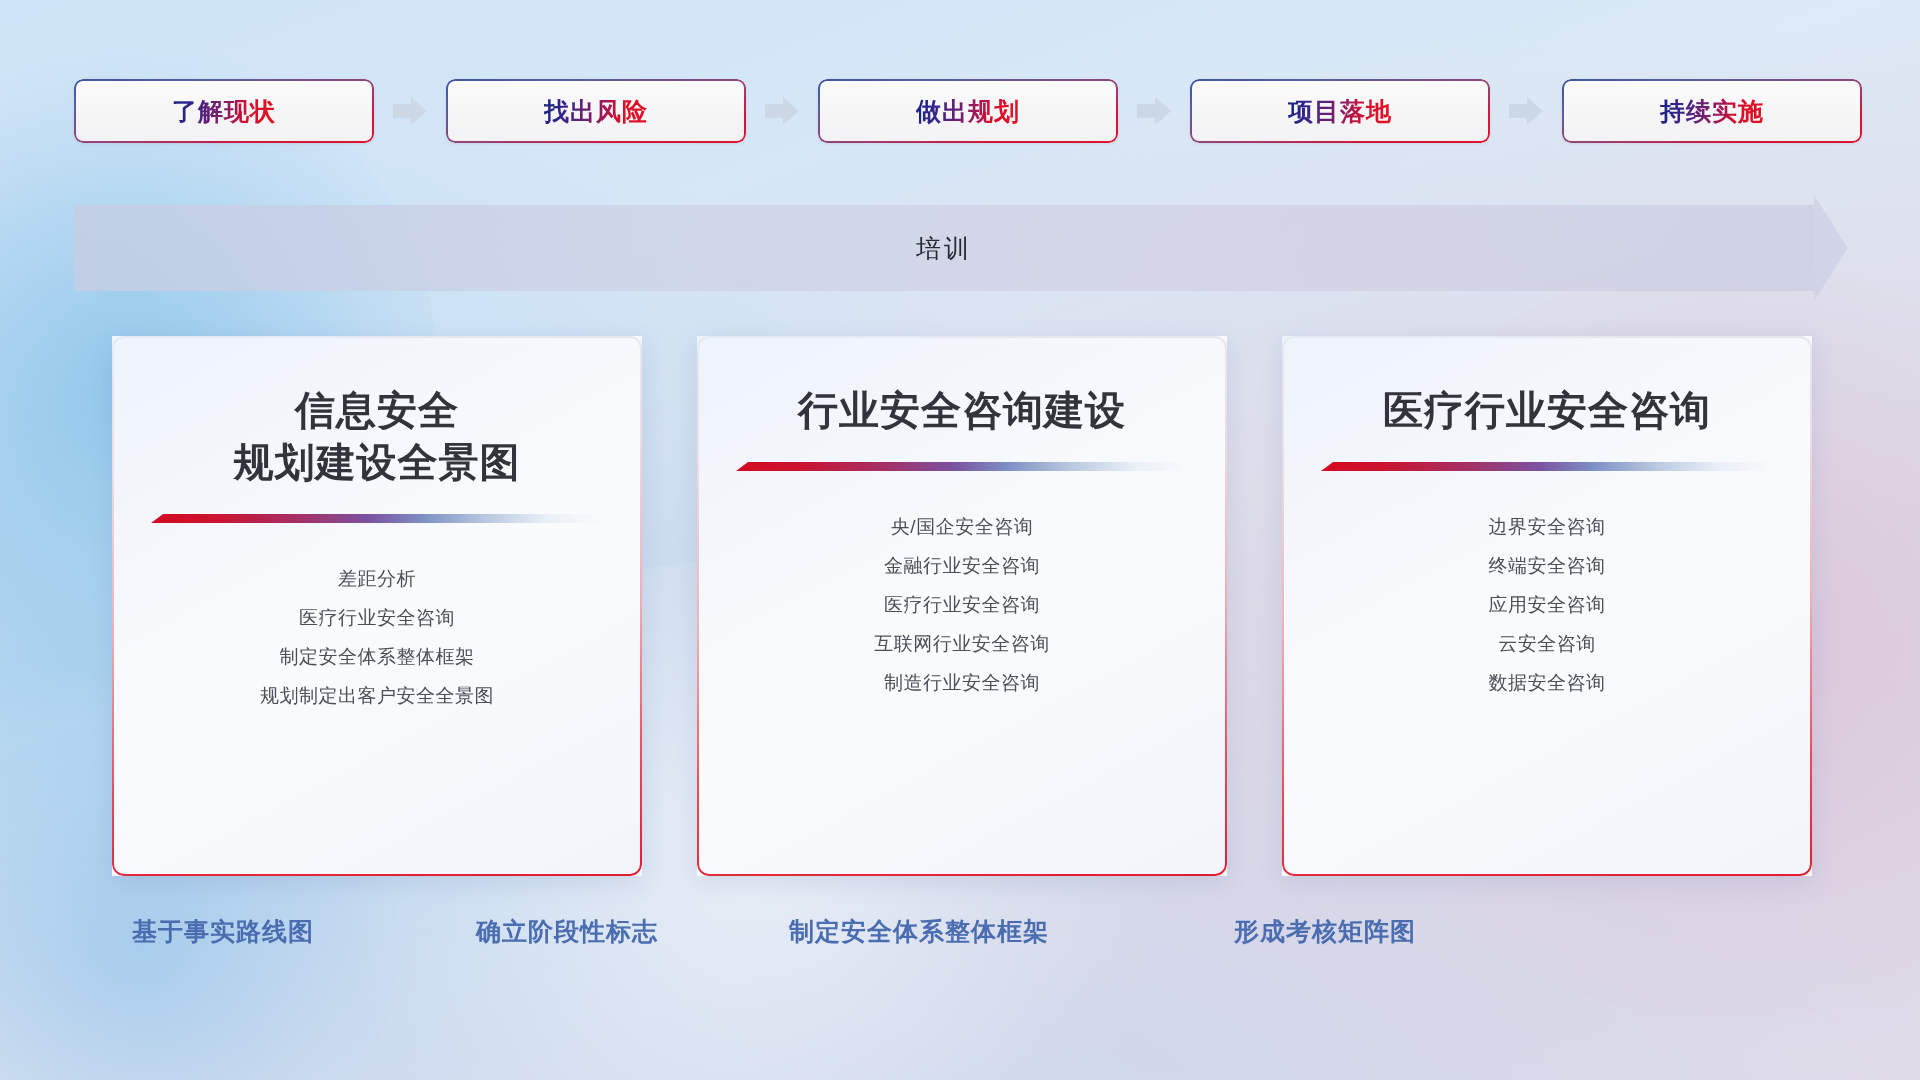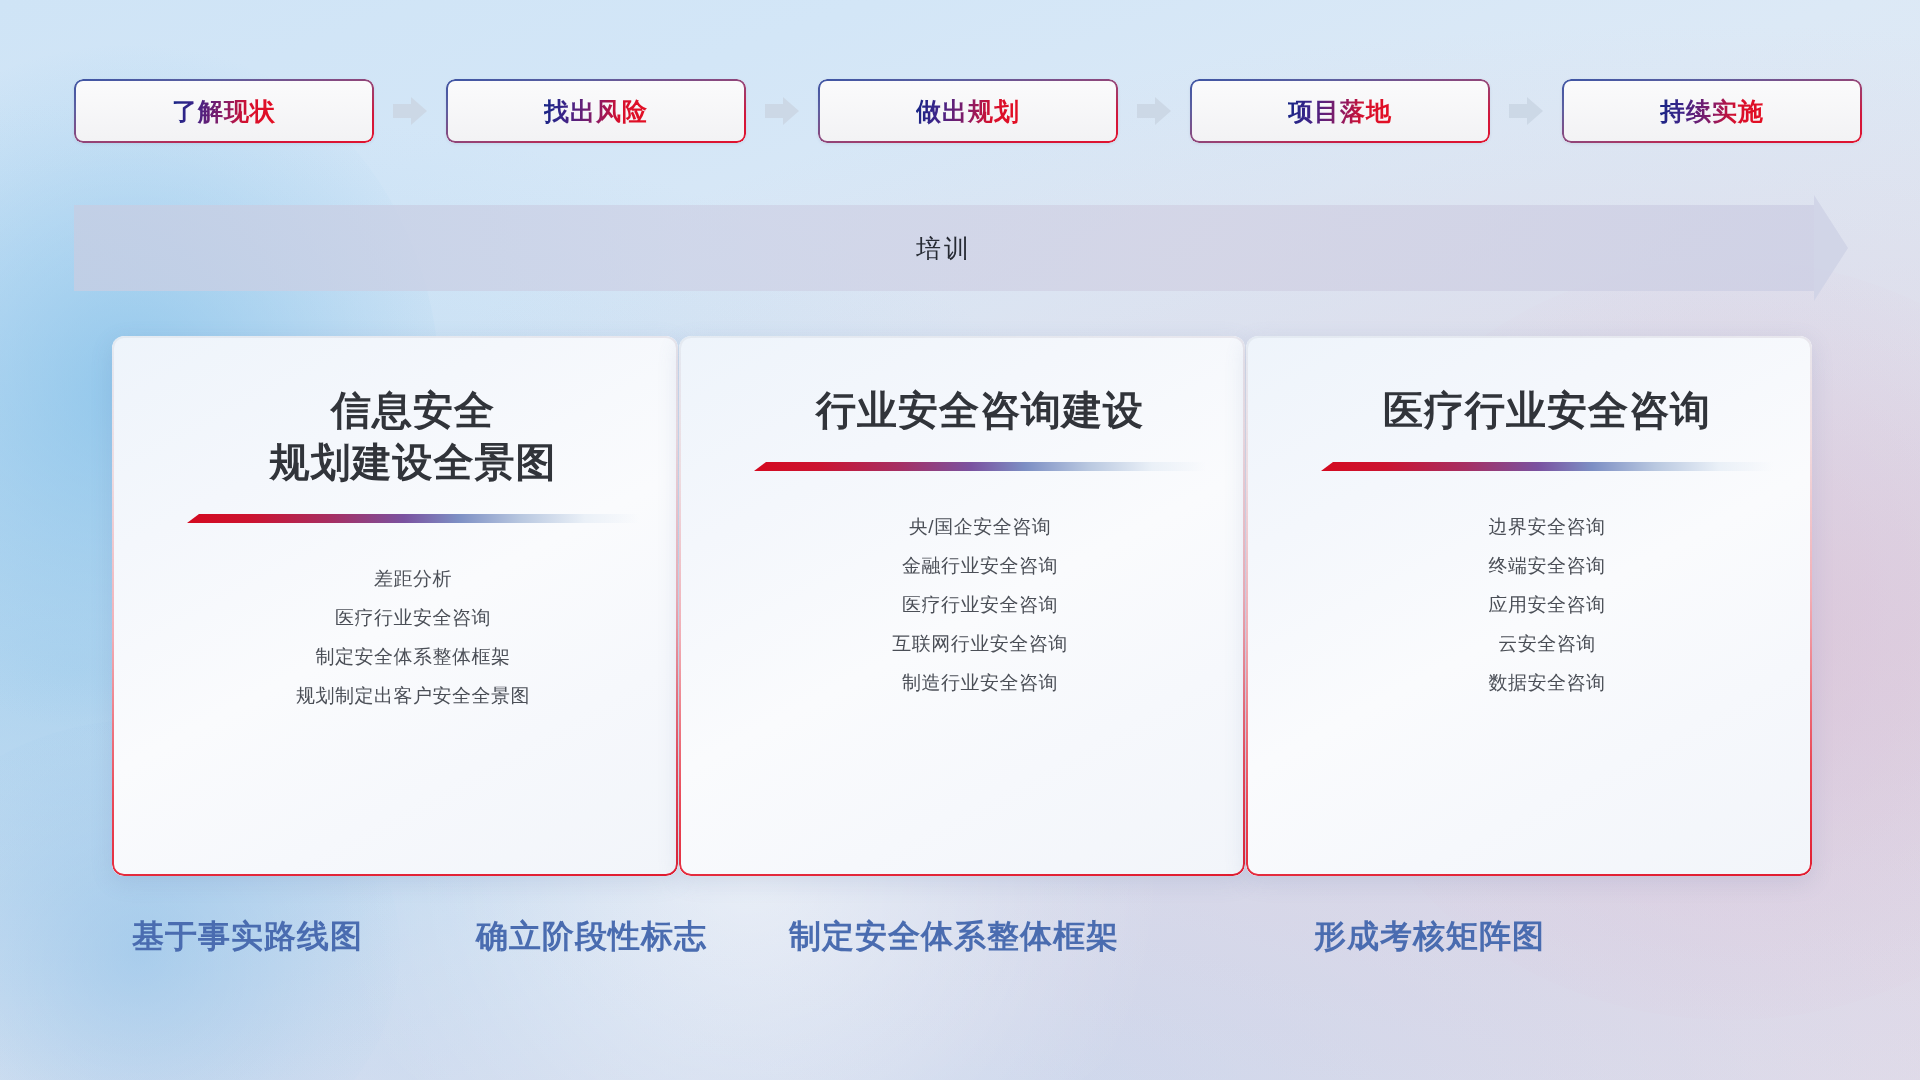--- a/index.html
+++ b/index.html
@@ -148,25 +148,24 @@
     top: 336px;
     width: 1700px;
     height: 540px;
     display: flex;
     justify-content: space-between;
   }
   .card {
     position: relative;
     width: 530px;
     height: 540px;
-    border-radius: 12px;
+    border-radius: 0;
     background: linear-gradient(152deg, #eef4fb 0%, #f4f7fc 26%, #fafbfd 52%, #f6f8fc 74%, #f2f5fa 100%);
     box-shadow: 0 6px 22px rgba(92,120,166,0.16);
     overflow: hidden;
-    padding-left: 36px;
   }
   .card::before {
     content: "";
     position: absolute;
     inset: 0;
     border-radius: 12px;
     padding: 2px;
     background: linear-gradient(176deg, rgba(225,232,240,0.85) 0%, rgba(236,210,214,0.75) 24%, rgba(240,160,168,0.85) 52%, rgba(232,58,74,0.92) 80%, rgba(225,28,48,1) 100%);
     -webkit-mask: linear-gradient(#000 0 0) content-box, linear-gradient(#000 0 0);
     -webkit-mask-composite: xor;
@@ -228,21 +227,21 @@
   #footer-labels {
     position: absolute;
     left: 0;
     top: 915px;
     width: 1920px;
     height: 46px;
   }
   .footer-label {
     position: absolute;
     top: 0;
-    font-size: 32px;
+    font-size: 25px;
     font-weight: 700;
     color: #4a6cb0;
     letter-spacing: 1px;
     white-space: nowrap;
   }
 </style>
 </head>
 <body>
 
 <div id="stage">
@@ -341,16 +340,16 @@
         <li>数据安全咨询</li>
       </ul>
     </div>
 
   </div>
 
   <div id="footer-labels">
     <span class="footer-label" style="left:132px">基于事实路线图</span>
     <span class="footer-label" style="left:476px">确立阶段性标志</span>
     <span class="footer-label" style="left:789px">制定安全体系整体框架</span>
-    <span class="footer-label" style="left:1314px">形成考核矩阵图</span>
+    <span class="footer-label" style="left:1234px">形成考核矩阵图</span>
   </div>
 
 </div>
 
 </body></html>

